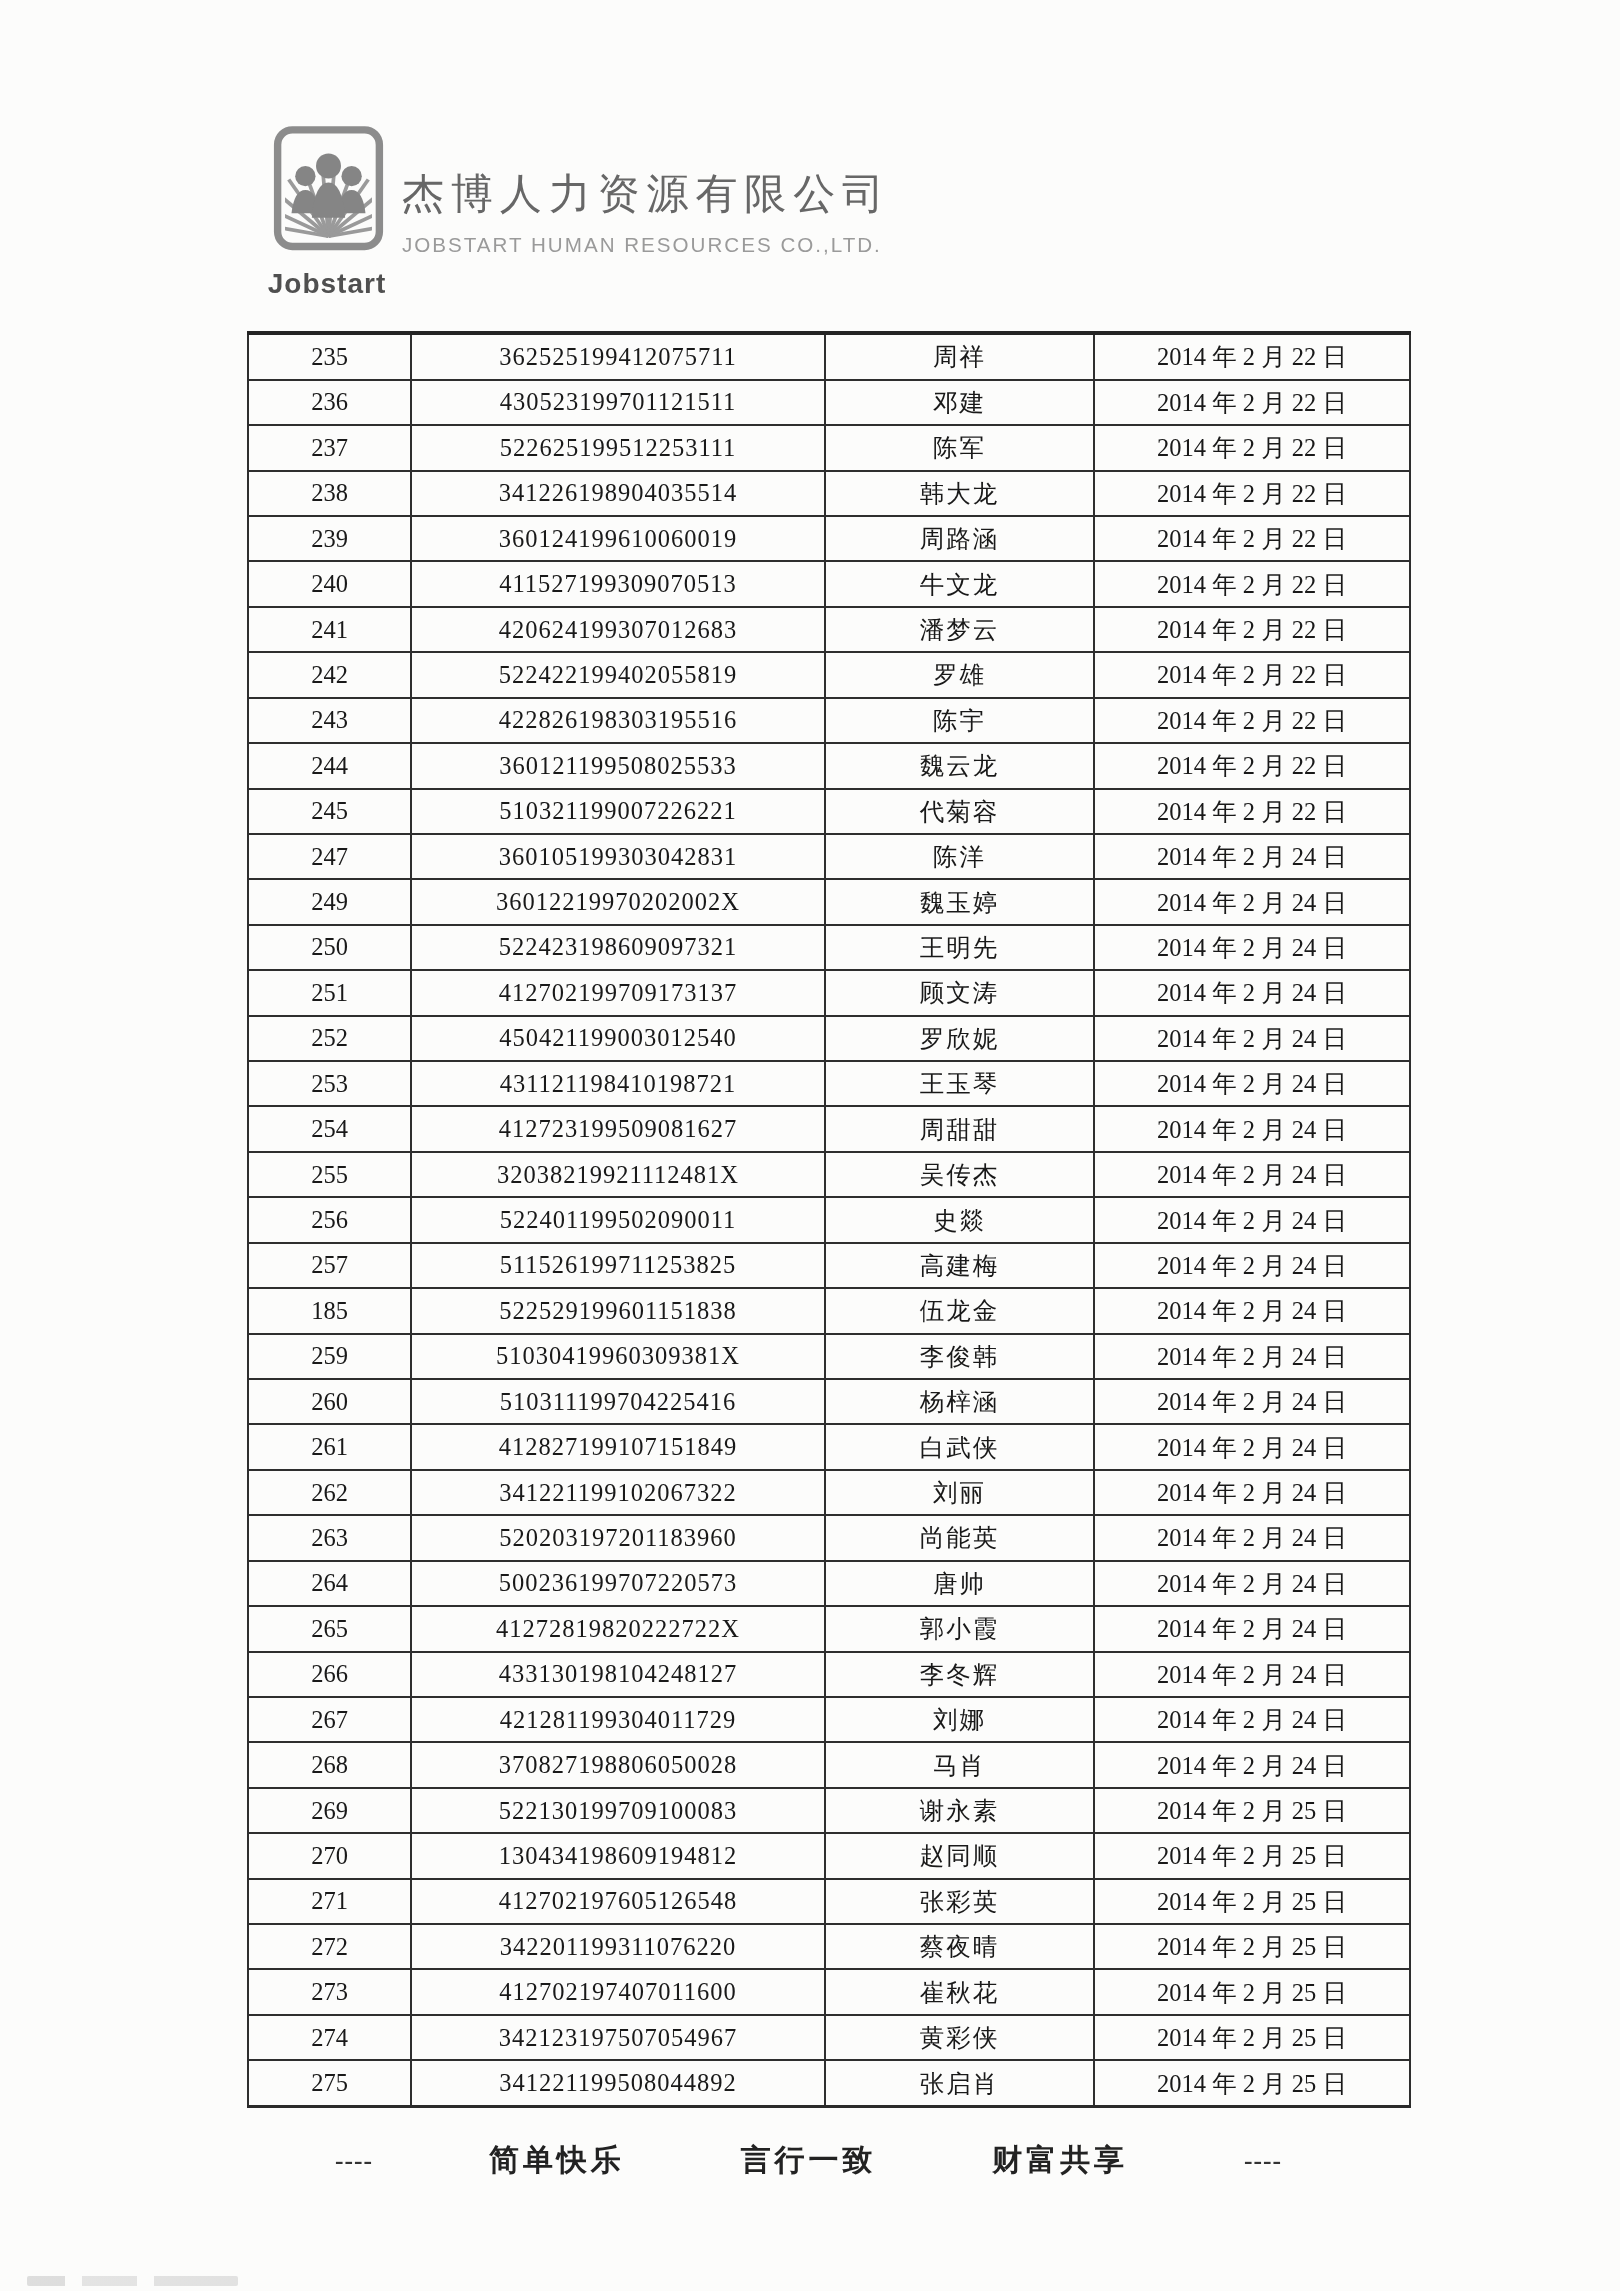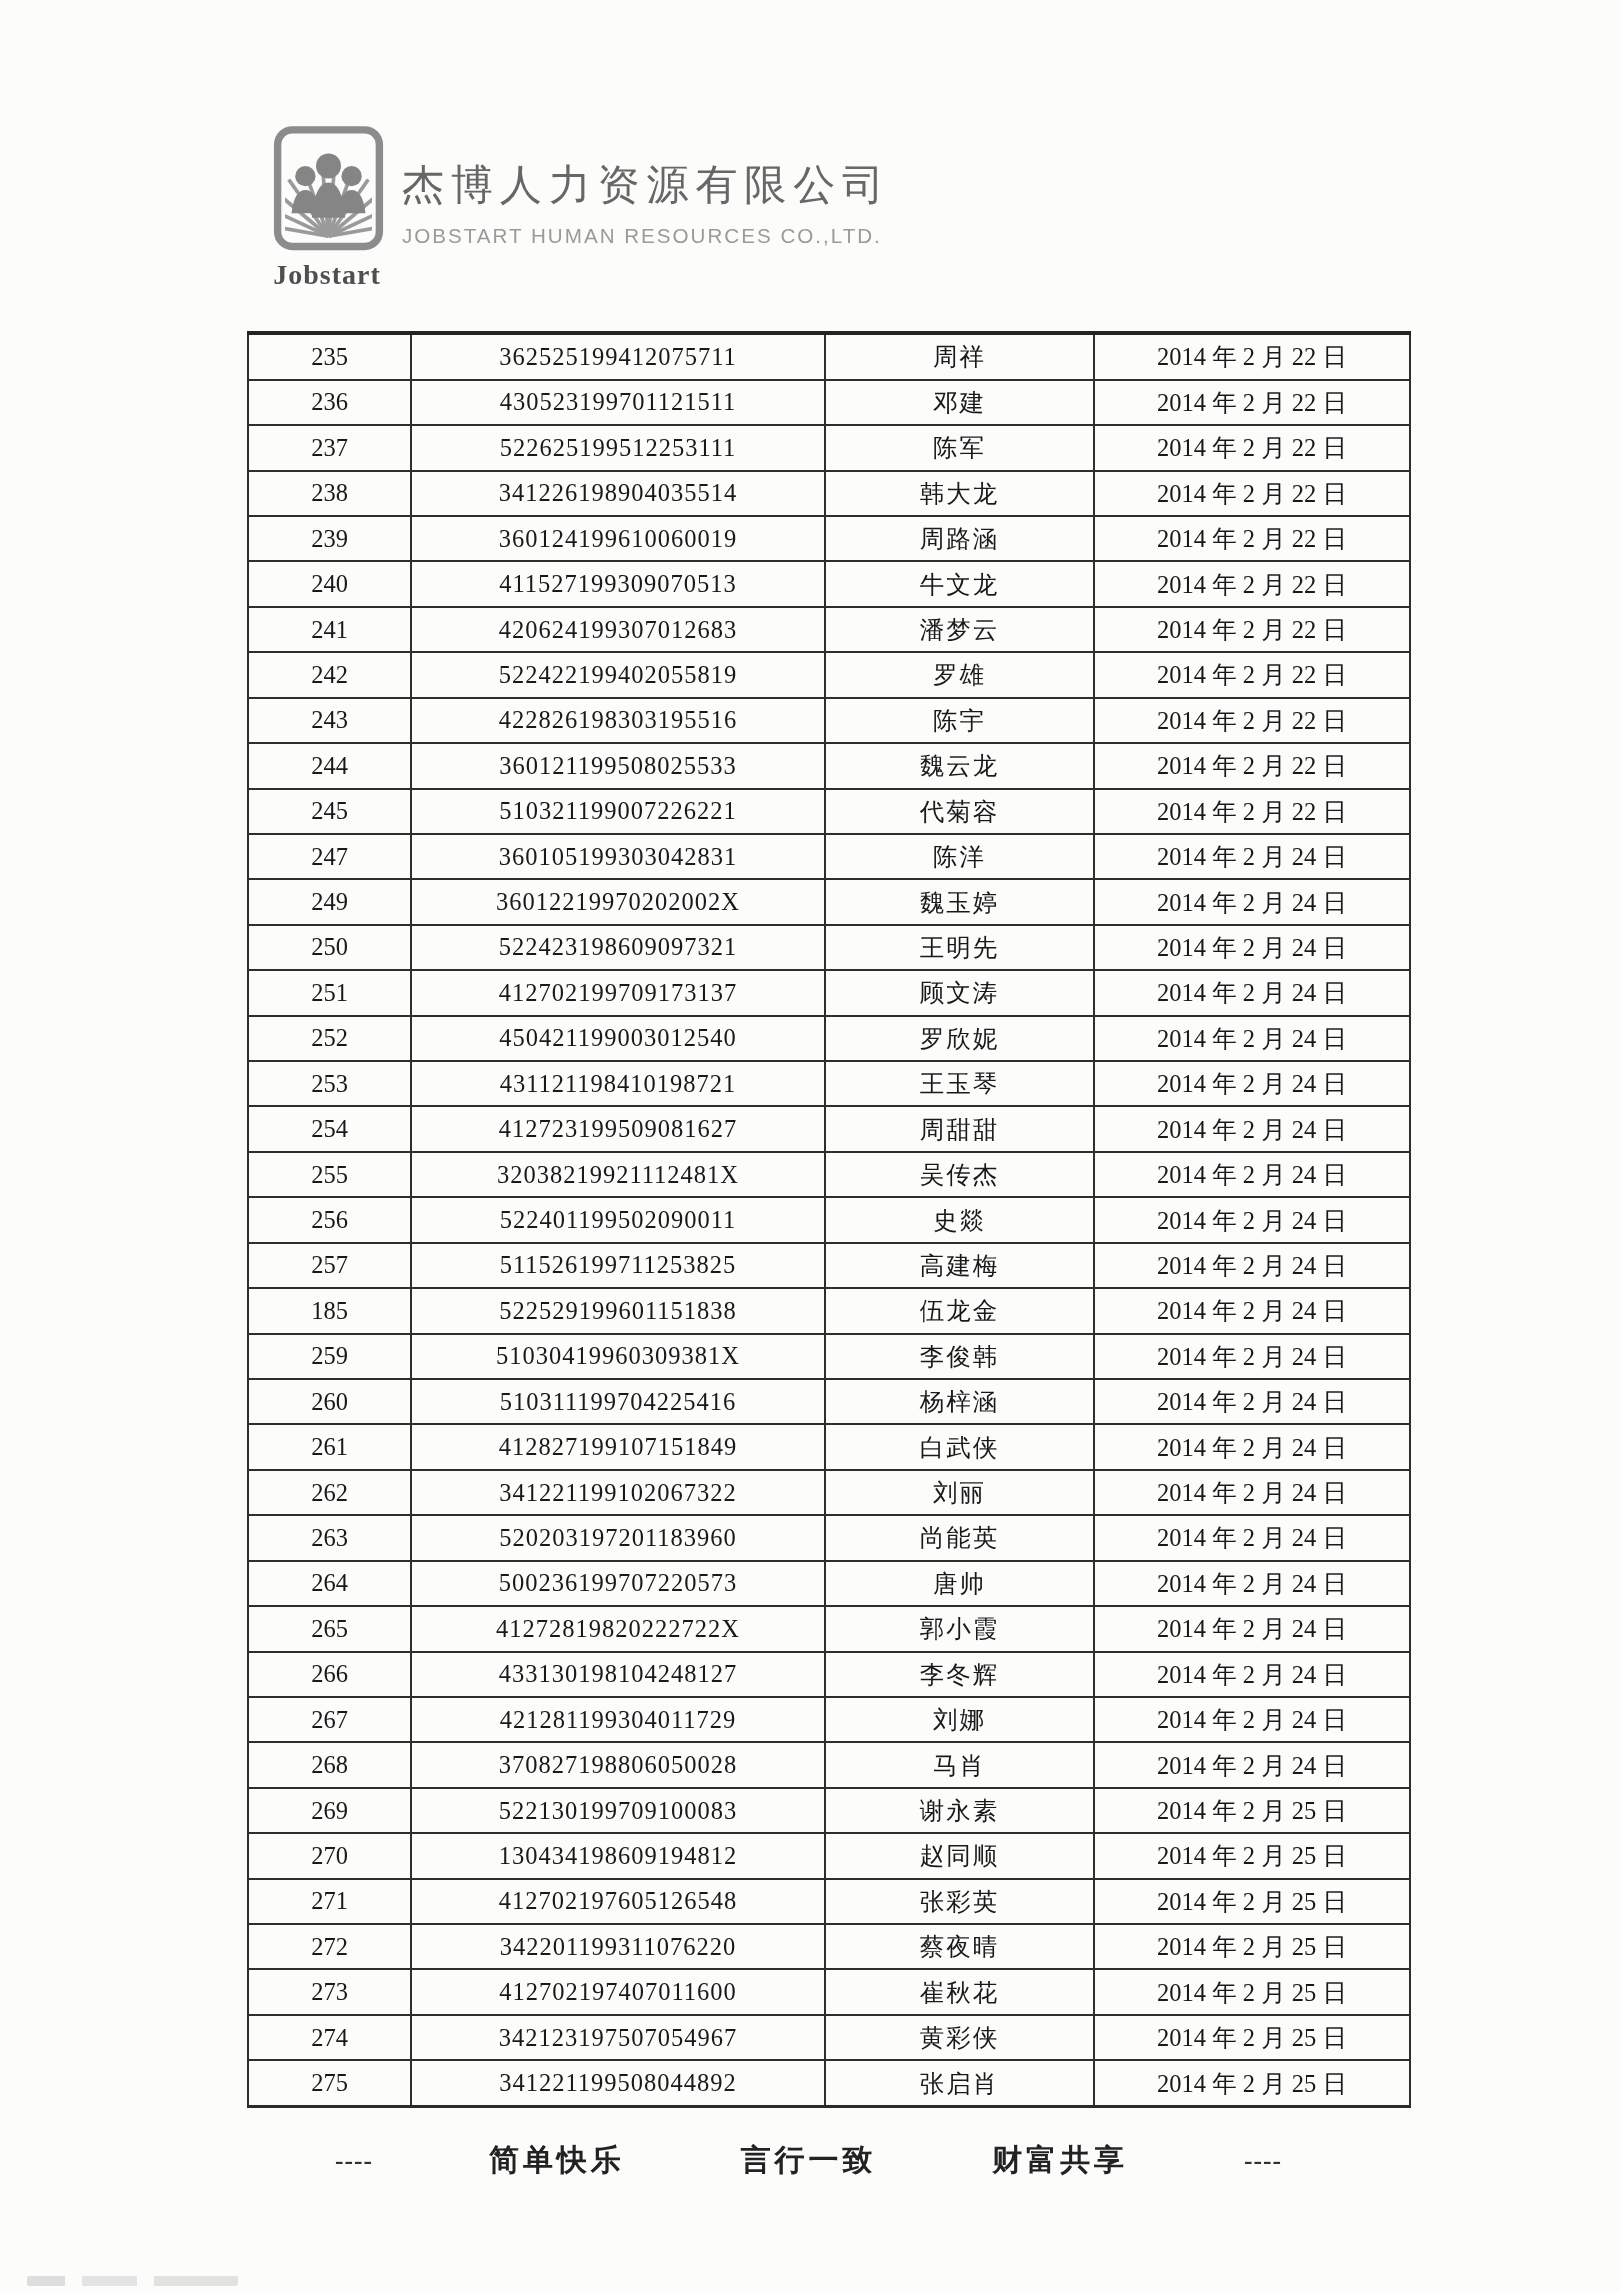--- a/index.html
+++ b/index.html
@@ -9,25 +9,25 @@
     margin:0 auto;
     background:#fcfcfb;
     overflow:hidden;
     font-family:"Liberation Serif","DejaVu Serif",serif;
     color:#1f1f1f;
   }
   
   .logo-block{position:absolute;left:267px;top:125px;width:123px;}
   .logo-mark{display:block;margin-left:5.9px;}
   .logo-word{
-    font-family:Liberation Serif, serif;
+    font-family:Liberation Sans, sans-serif;
     font-weight:bold;font-size:28px;color:#4f4f4f;
-    letter-spacing:1px;margin-top:4px;text-align:center;width:120px;
-  }
-  .company{position:absolute;left:402px;top:157px;}
+    letter-spacing:1px;margin-top:13px;text-align:center;width:120px;
+  }
+  .company{position:absolute;left:402px;top:166px;}
   .company-cn{
     font-size:42px;color:#676767;letter-spacing:6.9px;
     font-family:"Liberation Serif","DejaVu Serif",serif;
   }
   .company-en{
     font-size:20.6px;color:#9a9a9a;letter-spacing:2px;margin-top:11px;
     font-family:"Liberation Sans","DejaVu Sans",sans-serif;
   }
   
   .table-wrap{position:absolute;left:247px;top:331px;width:1153px;height:1777px;}

